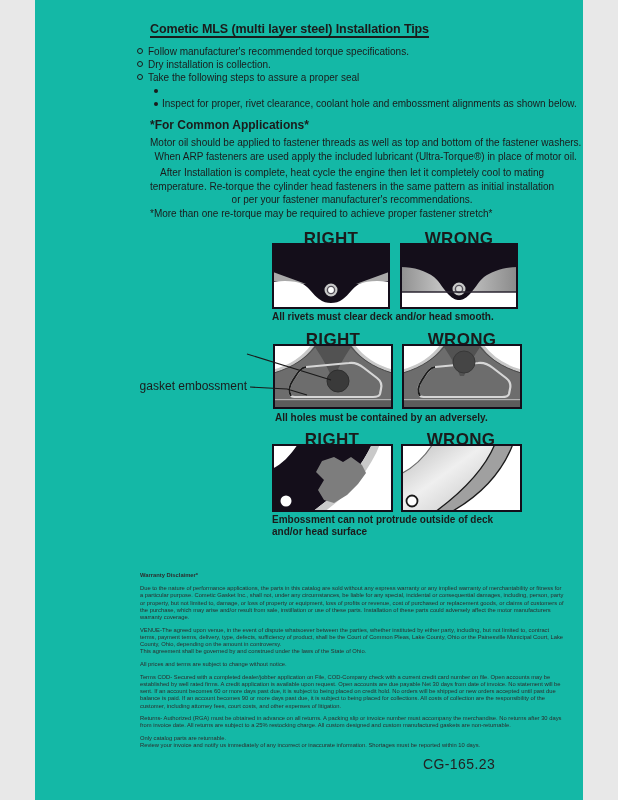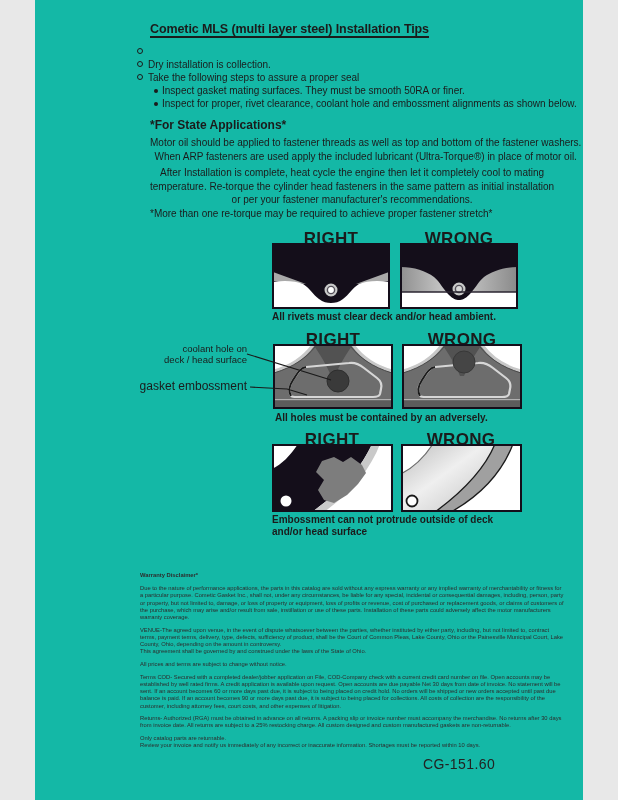--- a/index.html
+++ b/index.html
@@ -42,28 +42,28 @@
   .overlay{pointer-events:none;}
 </style>
 </head>
 <body>
 
 <div class="page">
 
   <div class="abs doc-title">Cometic MLS (multi layer steel) Installation Tips</div>
 
   <div class="abs bullets">
-    <span class="b-row"><span class="ring"></span></span>
+    <span class="b-row"><span class="ring"></span><span>Follow manufacturer's recommended torque specifications.</span></span>
     <span class="b-row"><span class="ring"></span><span>Dry installation is collection.</span></span>
     <span class="b-row"><span class="ring"></span><span>Take the following steps to assure a proper seal</span></span>
-    <span class="b-row sub"><span class="dot"></span><span>Inspect gasket mating surfaces.  They must be smooth 50RA or finer.</span></span>
+    <span class="b-row sub"><span class="dot"></span></span>
     <span class="b-row sub"><span class="dot"></span><span>Inspect for proper, rivet clearance, coolant hole and embossment alignments as shown below.</span></span>
   </div>
 
-  <div class="abs diesel-h">*For State Applications*</div>
+  <div class="abs diesel-h">*For Common Applications*</div>
   <div class="abs para p1">Motor oil should be applied to fastener threads as well as top and bottom of the fastener washers.
 When ARP fasteners are used apply the included lubricant (Ultra-Torque®) in place of motor oil.</div>
   <div class="abs para p2">After Installation is complete, heat cycle the engine then let it completely cool to mating
 temperature. Re-torque the cylinder head fasteners in the same pattern as initial installation
 or per your fastener manufacturer's recommendations.</div>
   <div class="abs para pnote">*More than one re-torque may be required to achieve proper fastener stretch*</div>
 
   <div class="abs dg-header" style="left:236px;top:229px;">RIGHT</div>
   <div class="abs dg-header" style="left:364px;top:229px;">WRONG</div>
 
@@ -96,27 +96,25 @@
              C65,56 62,57 59,57 C56,57 53,56 49,52 C43,46 40,39 34,34
              C26,28 14,24 1,24 Z" fill="#140e1a"></path>
     <g>
       <circle cx="59" cy="46" r="7.5" fill="#c9c9c9" stroke="#140e1a" stroke-width="2"></circle>
       <circle cx="59" cy="46" r="3.6" fill="#d8d8d8" stroke="#55505a" stroke-width="1.4"></circle>
     </g>
     <line x1="1" y1="49" x2="117" y2="49" stroke="#2a2430" stroke-width="1.6"></line>
     <rect x="1" y="1" width="116" height="64" fill="none" stroke="#140e1a" stroke-width="2"></rect>
   </svg>
 
-  <div class="abs dg-caption" style="left:237px;top:311px;">All rivets must clear deck and/or head ambient.</div>
+  <div class="abs dg-caption" style="left:237px;top:311px;">All rivets must clear deck and/or head smooth.</div>
 
   <div class="abs dg-header" style="left:238px;top:330px;">RIGHT</div>
   <div class="abs dg-header" style="left:367px;top:330px;">WRONG</div>
 
-  <div class="abs callouts" style="white-space:pre-line;">coolant hole on
-deck / head surface</div>
   <div class="abs callout2">gasket embossment</div>
 
   <svg class="abs dg-box" style="left:238px;top:344px;" width="120" height="65" viewBox="0 0 120 65">
     <rect x="0" y="0" width="120" height="65" fill="#6d6d6d"></rect>
     <rect x="1" y="56" width="118" height="8" fill="#5c5c5c"></rect>
     <rect x="1" y="55" width="118" height="1.2" fill="#b0b0b0"></rect>
     <path d="M40,0 L80,0 C72,12 66,22 62,32 L58,32 C54,22 48,12 40,0 Z" fill="#525252"></path>
     <path d="M1,1 L40,1 C32,12 20,22 1,27 Z" fill="#ffffff"></path>
     <path d="M119,1 L80,1 C88,12 100,22 119,27 Z" fill="#ffffff"></path>
     <path d="M40,1 C32,12 20,22 1,27" fill="none" stroke="#c8c8c8" stroke-width="3"></path>
@@ -195,15 +193,15 @@
     <p>Due to the nature of performance applications, the parts in this catalog are sold without any express warranty or any implied warranty of merchantability or fitness for a particular purpose.  Cometic Gasket Inc., shall not, under any circumstances, be liable for any special, incidental or consequential damages, including, person, party or property, but not limited to, damage, or loss of property or equipment, loss of profits or revenue, cost of purchased or replacement goods, or claims of customers of the purchase, which may arise and/or result from sale, instillation or use of these parts.  Installation of these parts could adversely affect the motor manufacturers warranty coverage.</p>
     <p>VENUE-The agreed upon venue, in the event of dispute whatsoever between the parties, whether instituted by either party, including, but not limited to, contract terms, payment terms, delivery, type, defects, sufficiency of product, shall be the Court of Common Pleas, Lake County, Ohio or the Painesville Municipal Court, Lake County, Ohio, depending on the amount in controversy.
 This agreement shall be governed by and construed under the laws of the State of Ohio.</p>
     <p>All prices and terms are subject to change without notice.</p>
     <p>Terms COD- Secured with a completed dealer/jobber application on File, COD-Company check with a current credit card number on file.  Open accounts may be established by well rated firms.  A credit application is available upon request.  Open accounts are due payable Net 30 days from date of invoice.  No statement will be sent.  If an account becomes 60 or more days past due, it is subject to being placed on credit hold.  No orders will be shipped or new orders accepted until past due balance is paid.  If an account becomes 90 or more days past due, it is subject to being placed for collections.  All costs of collection are the responsibility of the customer, including attorney fees, court costs, and other expenses of litigation.</p>
     <p>Returns- Authorized (RGA) must be obtained in advance on all returns.  A packing slip or invoice number must accompany the merchandise.  No returns after 30 days from invoice date.  All returns are subject to a 25% restocking charge.  All custom designed and custom manufactured gaskets are non-returnable.</p>
     <p>Only catalog parts are returnable.
 Review your invoice and notify us immediately of any incorrect or inaccurate information.  Shortages must be reported within 10 days.</p>
   </div>
 
-  <div class="abs footer-code">CG-151.60</div>
+  <div class="abs footer-code">CG-165.23</div>
 
 </div>
 
 </body></html>

